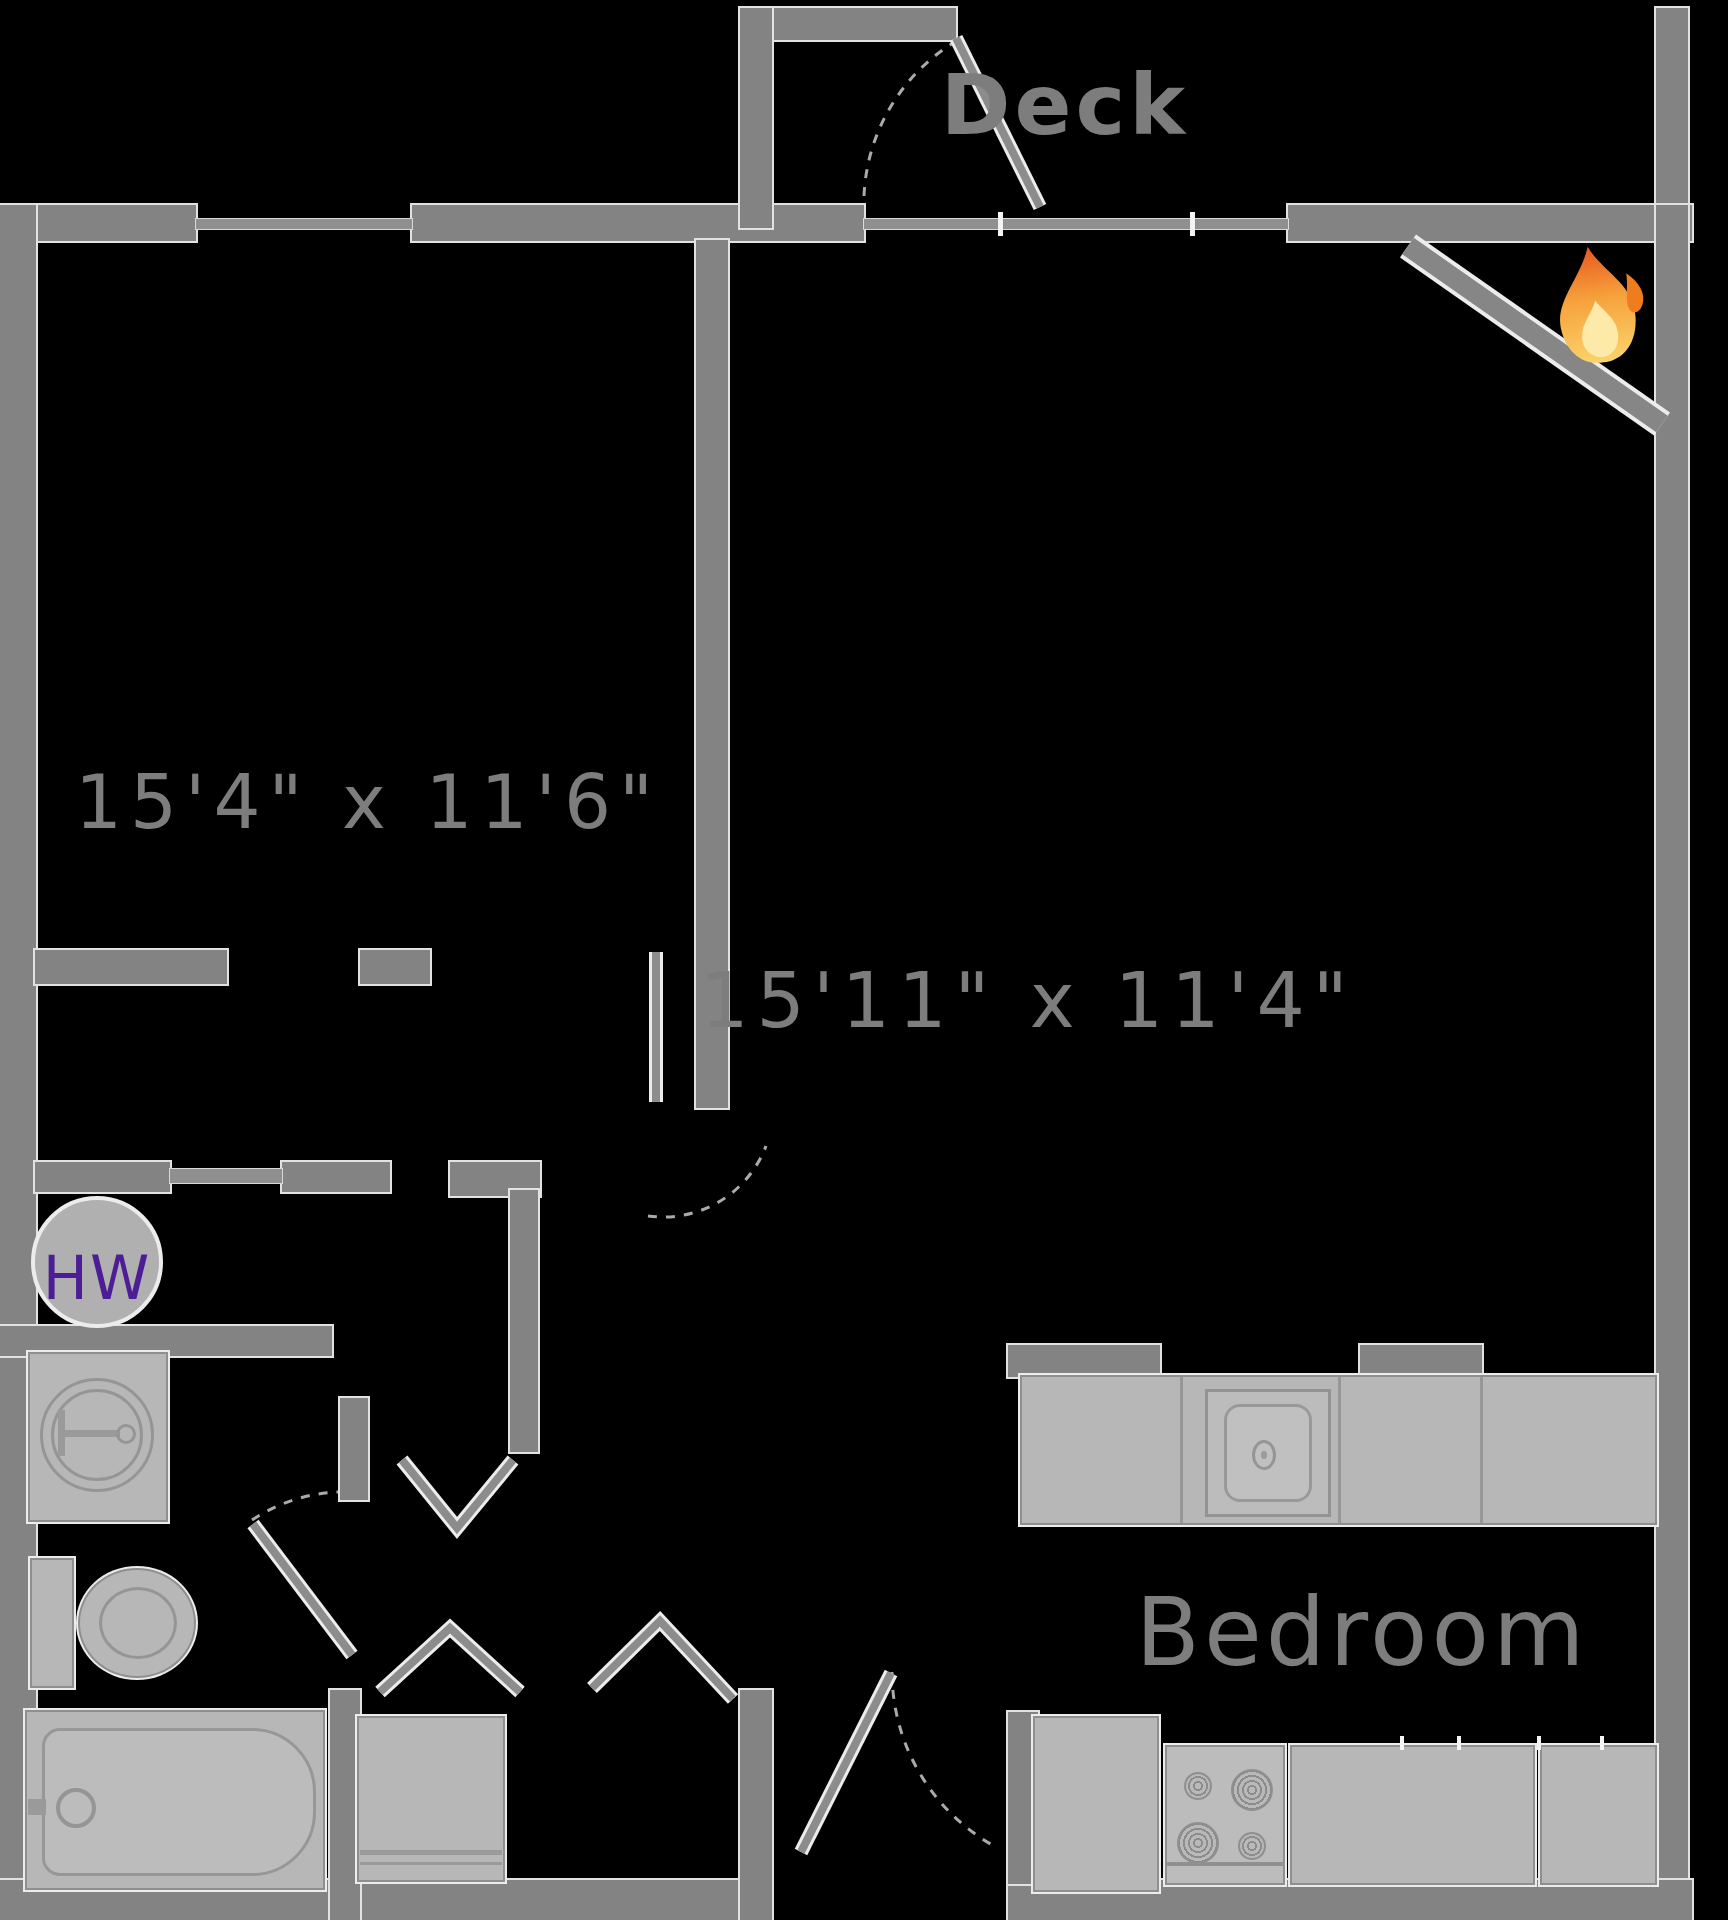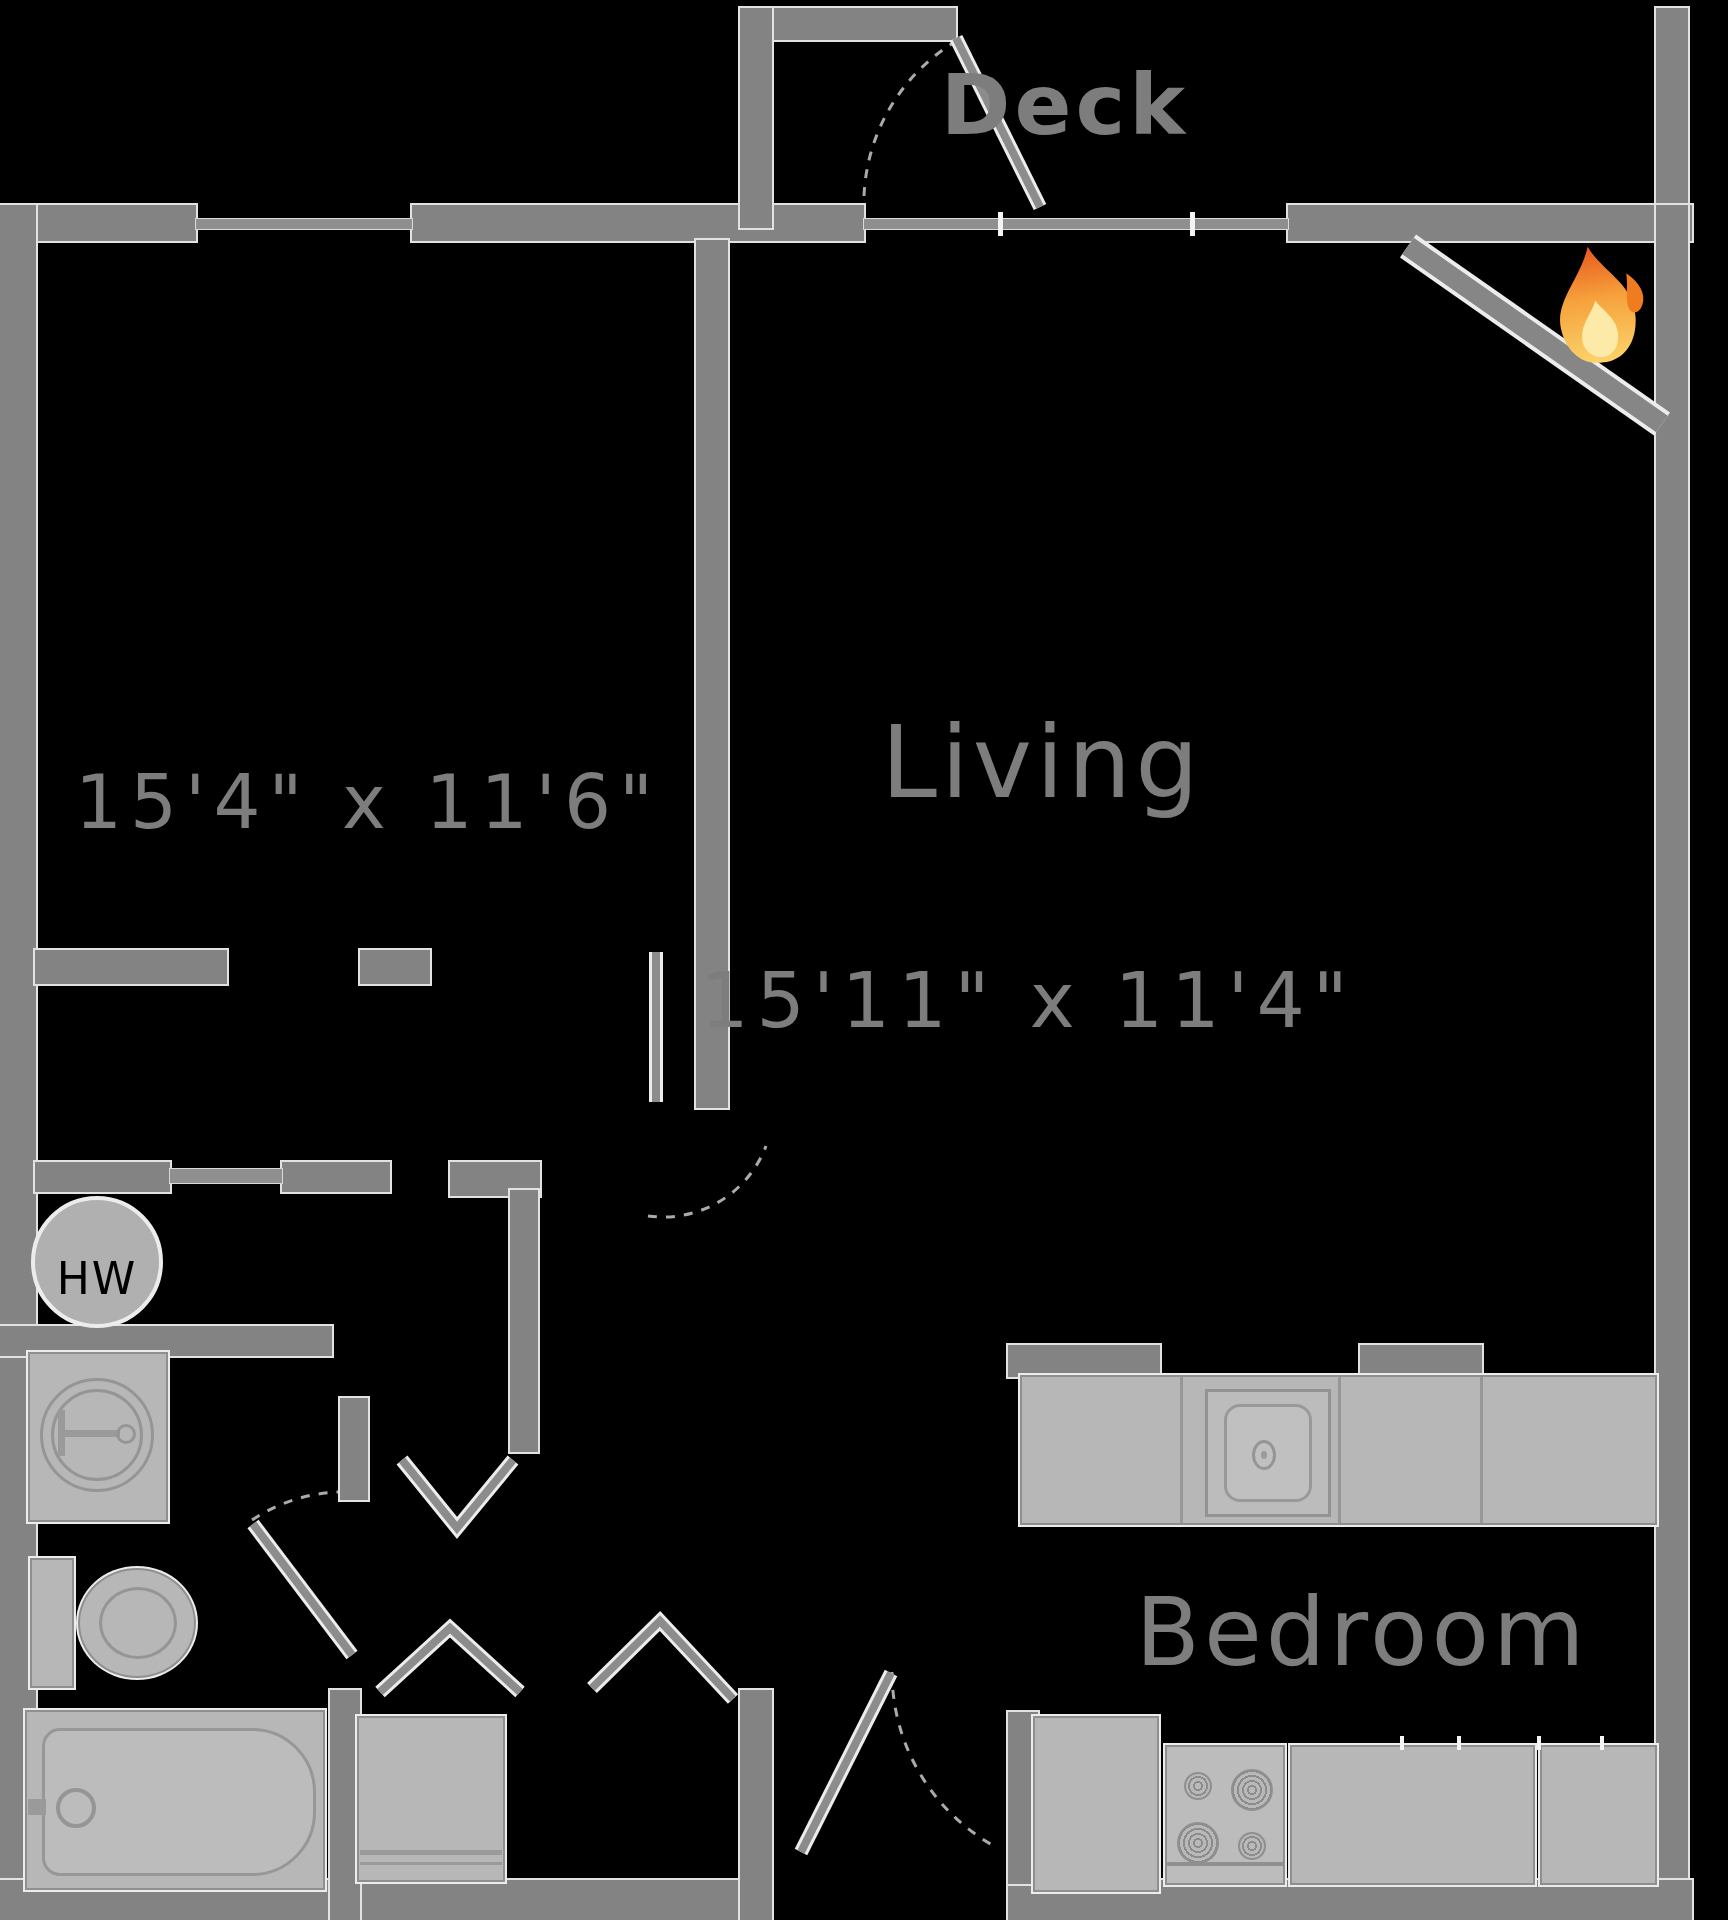--- a/index.html
+++ b/index.html
@@ -20,21 +20,21 @@
   
   .room-label{
     position:absolute;transform:translate(-50%,-50%);
     color:#7d7d7d;letter-spacing:4px;white-space:nowrap;font-weight:normal;
   }
   .dims{letter-spacing:8px;}
   .hw-circle{
     position:absolute;border-radius:50%;background:#b0b0b0;border:4px solid #ececec;
     display:flex;align-items:center;justify-content:center;box-sizing:border-box;
   }
-  .hw-text{color:#000000;font-size:44px;letter-spacing:2px;margin-top:32px;}
+  .hw-text{color:#4c1d95;font-size:60px;letter-spacing:2px;margin-top:32px;}
   svg.overlay{position:absolute;left:0;top:0;pointer-events:none;}
 </style>
 </head>
 <body>
 
 <div class="plan">
 
   <div class="wall" style="left:0;top:205;width:196px;height:36px;top:205px;"></div>
   <div class="wall" style="left:412px;top:205px;width:452px;height:36px;"></div>
   <div class="wall" style="left:1288px;top:205px;width:404px;height:36px;"></div>
@@ -166,17 +166,16 @@
       <polyline points="380,1692 450,1628 520,1692" fill="none" stroke="#8c8c8c" stroke-width="8"></polyline>
     </g>
     <g>
       <polyline points="592,1688 660,1621 733,1699" fill="none" stroke="#ececec" stroke-width="14"></polyline>
       <polyline points="592,1688 660,1621 733,1699" fill="none" stroke="#8c8c8c" stroke-width="8"></polyline>
     </g>
   </svg>
 
   <div class="room-label" style="left:1065px;top:105px;font-size:84px;font-weight:bold;">Deck</div>
   <div class="room-label dims" style="left:368px;top:802px;font-size:74px;">15'4" x 11'6"</div>
-  <div class="room-label" style="left:1042px;top:762px;font-size:100px;">Living</div>
   <div class="room-label dims" style="left:1028px;top:1000px;font-size:76px;">15'11" x 11'4"</div>
   <div class="room-label" style="left:1362px;top:1632px;font-size:94px;">Bedroom</div>
 
 </div>
 
 </body></html>

